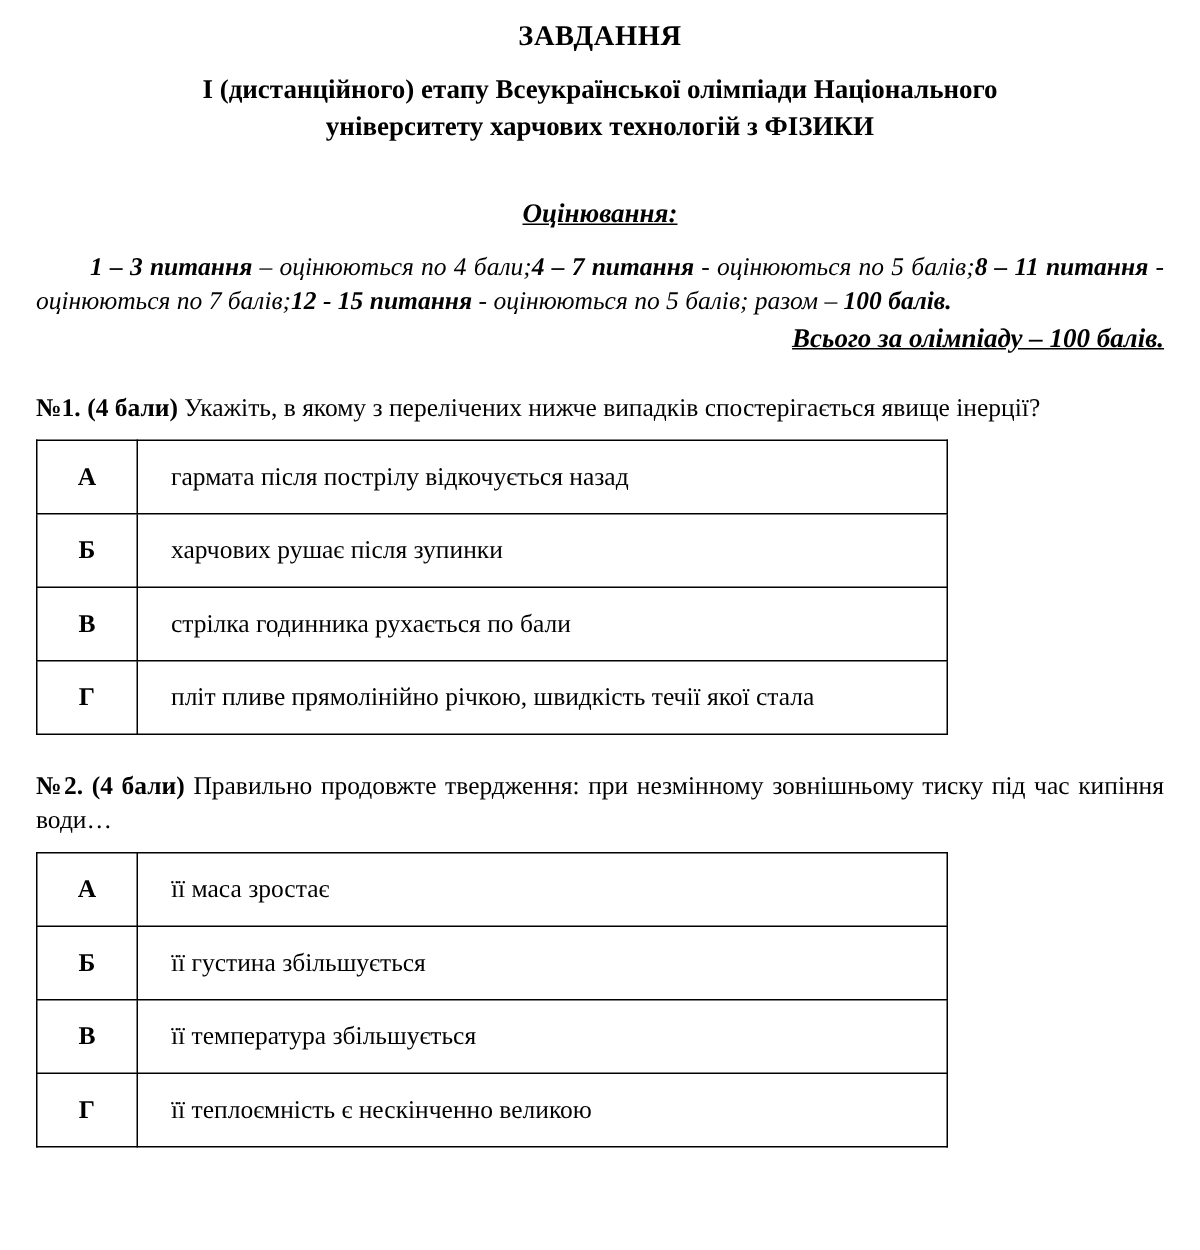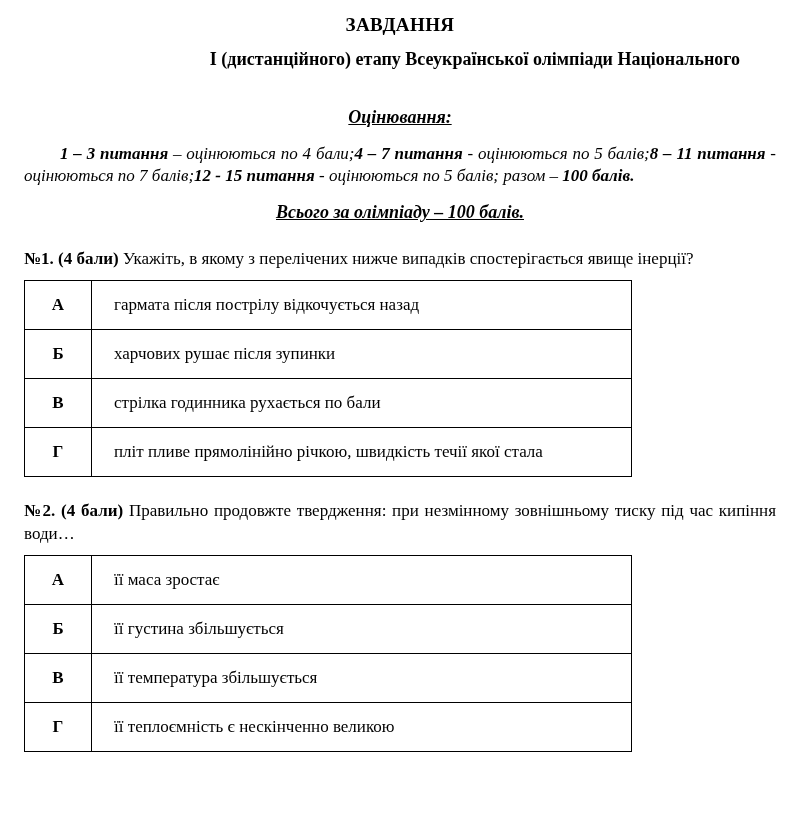--- a/index.html
+++ b/index.html
@@ -21,21 +21,21 @@
     padding: 8px 24px 10px 24px;
   }
   .title-main {
     text-align: center;
     font-weight: bold;
     font-size: 19px;
     letter-spacing: 0.4px;
     margin: 4px 0 10px 0;
   }
   .title-sub {
-    text-align: right;
+    text-align: center;
     font-weight: bold;
     font-size: 18px;
     line-height: 1.38;
     margin: 0 36px 0 36px;
   }
   .spacer-lg { height: 34px; }
 
   .grading-title {
     text-align: center;
     font-weight: bold;
@@ -46,26 +46,26 @@
   }
   .grading-body {
     font-style: italic;
     font-size: 17px;
     text-align: justify;
     text-indent: 36px;
     line-height: 1.34;
   }
   .grading-body b { font-weight: bold; }
   .grading-total {
-    text-align: center;
+    text-align: right;
     font-weight: bold;
     font-style: italic;
     text-decoration: underline;
     font-size: 18px;
-    margin-top: 13px;
+    margin-top: 1px;
   }
 
   .question {
     margin-top: 22px;
     font-size: 17px;
     text-align: justify;
     line-height: 1.36;
   }
   .q-num { font-weight: bold; }
   .q-points { font-weight: bold; }
@@ -94,20 +94,21 @@
 </style>
 </head>
 <body>
 
 <div class="page">
 
   <div class="title-main">ЗАВДАННЯ</div>
 
   <div class="title-sub">
     <div>І (дистанційного) етапу Всеукраїнської олімпіади Національного</div>
+    <div>університету харчових технологій з ФІЗИКИ</div>
   </div>
 
   <div class="spacer-lg"></div>
 
   <div class="grading-title">Оцінювання:</div>
 
   <div class="grading-body">
     <b>1 – 3 питання</b><span> – оцінюються по 4 бали;</span><b>4 – 7 питання</b><span> - оцінюються по 5 балів;</span><b>8 – 11 питання</b><span> - оцінюються по 7 балів;</span><b>12 - 15 питання</b><span> - оцінюються по 5 балів; разом – </span><b>100 балів.</b>
   </div>
 

